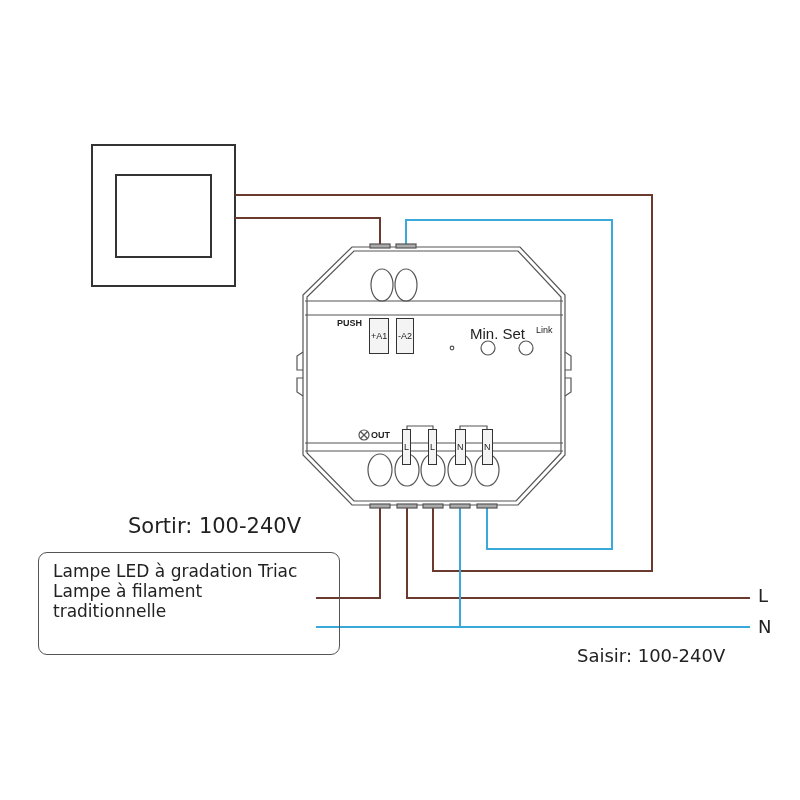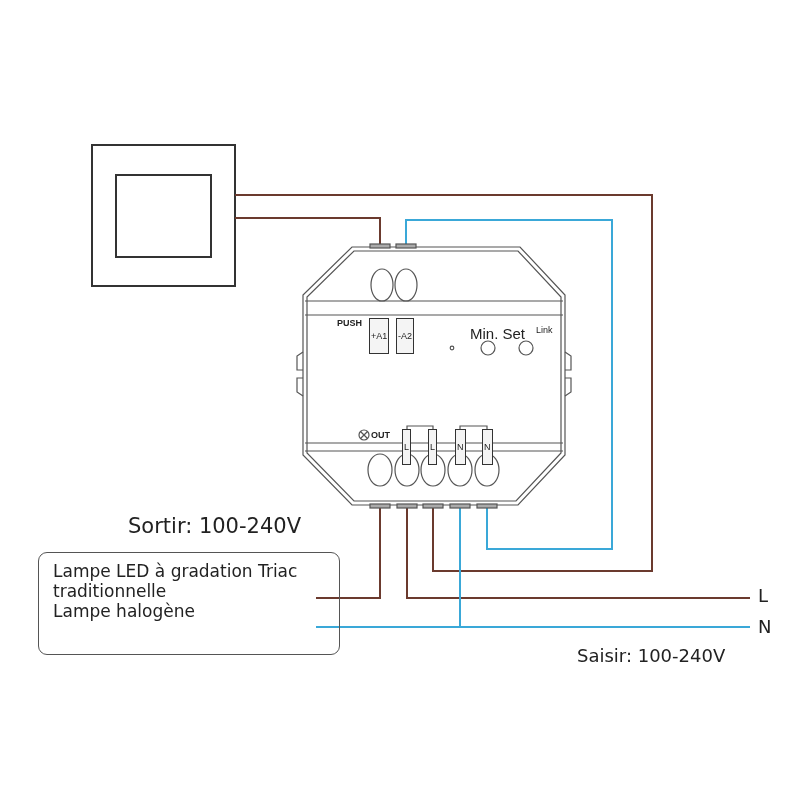--- a/index.html
+++ b/index.html
@@ -92,20 +92,20 @@
 <span class="mod-text" style="left:371px;top:430px;font-size:9px;font-weight:bold;">OUT</span>
 <span class="term" style="left:402px;top:429px;">L</span>
 <span class="term" style="left:428px;top:429px;">L</span>
 <span class="term" style="left:455px;top:429px;">N</span>
 <span class="term" style="left:482px;top:429px;">N</span>
 
 <span class="label" style="left:128px;top:514px;font-size:21px;">Sortir: 100-240V</span>
 
 <div class="lamp-box">
   <div class="lamp-line">Lampe LED à gradation Triac</div>
+  <div class="lamp-line">Lampe à filament</div>
   <div class="lamp-line">traditionnelle</div>
-  <div class="lamp-line">Lampe halogène</div>
 </div>
 
 <span class="label" style="left:758px;top:585px;font-size:18px;">L</span>
 <span class="label" style="left:758px;top:616px;font-size:18px;">N</span>
 
 <span class="label" style="left:577px;top:645px;font-size:18px;">Saisir: 100-240V</span>
 
 </body></html>

